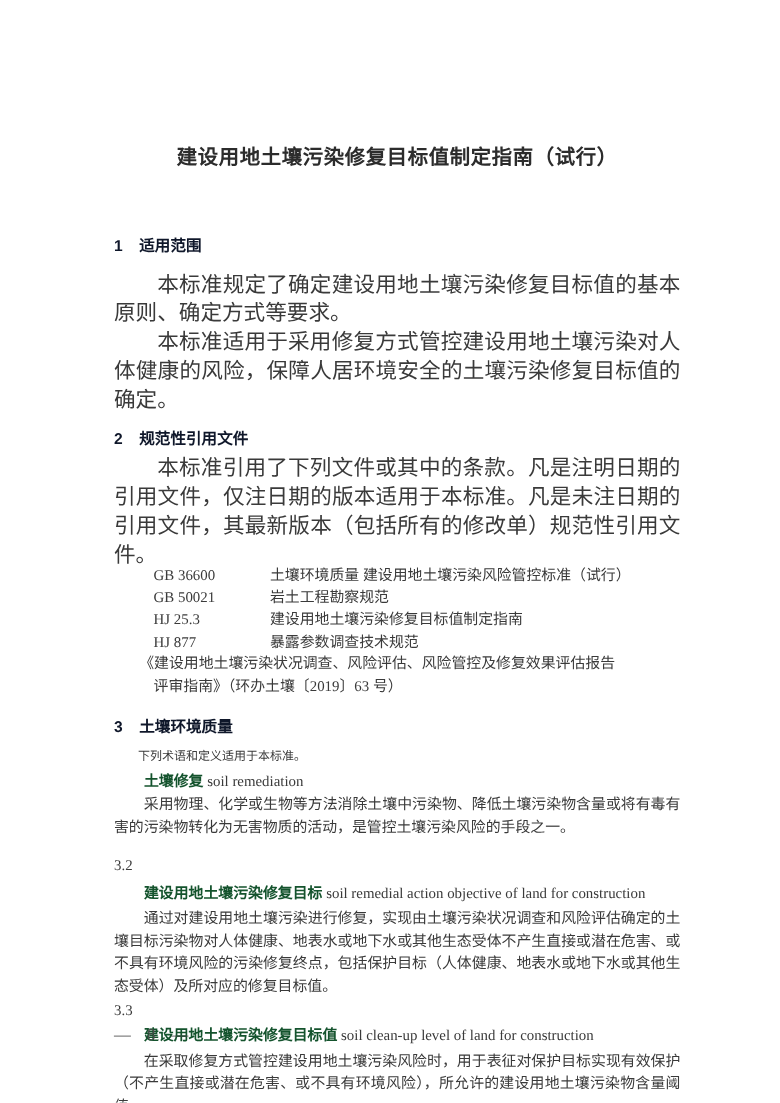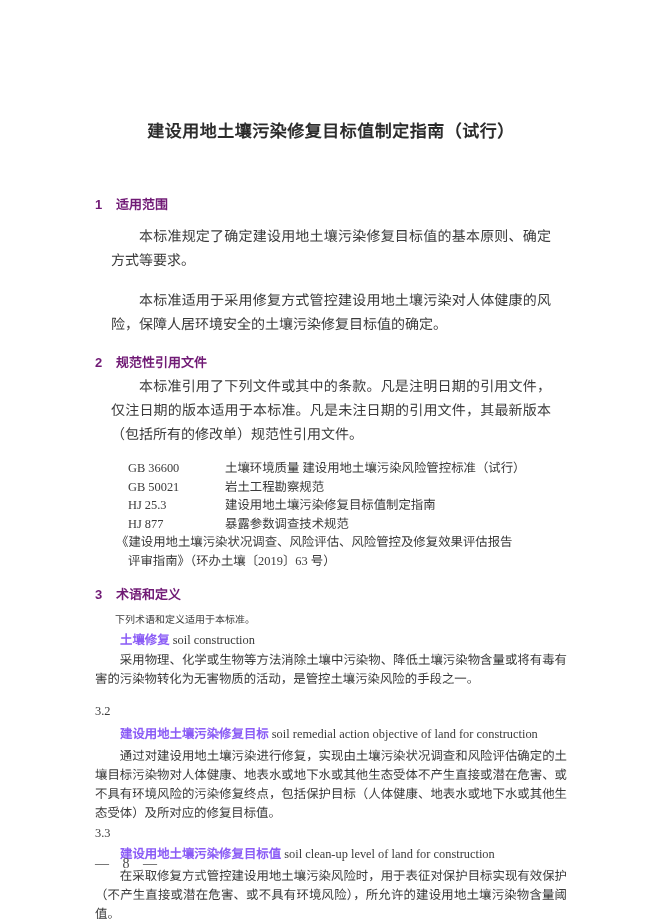--- a/index.html
+++ b/index.html
@@ -20,29 +20,29 @@
     line-height:26px;
     letter-spacing:0.5px;
     text-align:center;
     color:#2c2c2c;
   }
   .sec-heading{
     font-family:"Liberation Sans","DejaVu Sans",sans-serif;
     font-weight:bold;
     font-size:13px;
     line-height:20px;
-    color:#701a75;
+    color:#0f172a;
   }
   .sec-num{display:inline-block;min-width:21px;}
   .para{
-    font-size:14px;
+    font-size:18px;
     line-height:24px;
     text-indent:2em;
     text-align:justify;
-    margin:16px;
+    margin:0;
   }
   .s1-heading{margin-top:50px;}
   .s1-para1{margin-top:10px;}
   .s2-heading{margin-top:11px;}
   .s2-intro{margin-top:2px;}
   .ref-list{
     margin:-4px 0 0 33px;
     font-size:12.4px;
     line-height:18.5px;
   }
@@ -66,23 +66,23 @@
   .term-num{
     font-size:12.4px;
     line-height:20px;
   }
   .term-name{
     margin-left:25px;
     font-size:12.4px;
     line-height:20px;
   }
   .term-zh{
-    font-family:Liberation Mono, monospace;
+    font-family:Liberation Sans, sans-serif;
     font-weight:bold;
-    color:#8b5cf6;
+    color:#14532d;
   }
   .term-en{font-family:"Liberation Serif","DejaVu Serif",serif;}
   .term-def{
     font-size:12.4px;
     line-height:19px;
     text-indent:2em;
     text-align:justify;
     margin:2px 0 0 0;
   }
   .t1-num{margin-top:2px;}
@@ -129,27 +129,27 @@
       <span class="ref-name">建设用地土壤污染修复目标值制定指南</span>
     </div>
     <div class="ref-row">
       <span class="ref-code">HJ 877</span>
       <span class="ref-name">暴露参数调查技术规范</span>
     </div>
   </div>
   <div class="guide-ref">《建设用地土壤污染状况调查、风险评估、风险管控及修复效果评估报告评审指南》（环办土壤〔2019〕63 号）</div>
 
   <div class="sec-heading s3-heading">
-    <span class="sec-num">3</span><span>术语和定义</span>
+    <span class="sec-num">3</span><span>土壤环境质量</span>
   </div>
   <p class="s3-intro" style="margin:5px 0 0 0;">下列术语和定义适用于本标准。</p>
 
   <div class="term-name">
     <span class="term-zh">土壤修复</span>
-    <span class="term-en">soil construction</span>
+    <span class="term-en">soil remediation</span>
   </div>
   <p class="term-def" style="margin-top:0;">采用物理、化学或生物等方法消除土壤中污染物、降低土壤污染物含量或将有毒有害的污染物转化为无害物质的活动，是管控土壤污染风险的手段之一。</p>
 
   <div class="term-num t2-num">3.2</div>
   <div class="term-name t2-name">
     <span class="term-zh">建设用地土壤污染修复目标</span>
     <span class="term-en">soil remedial action objective of land for construction</span>
   </div>
   <p class="term-def">通过对建设用地土壤污染进行修复，实现由土壤污染状况调查和风险评估确定的土壤目标污染物对人体健康、地表水或地下水或其他生态受体不产生直接或潜在危害、或不具有环境风险的污染修复终点，包括保护目标（人体健康、地表水或地下水或其他生态受体）及所对应的修复目标值。</p>
 

